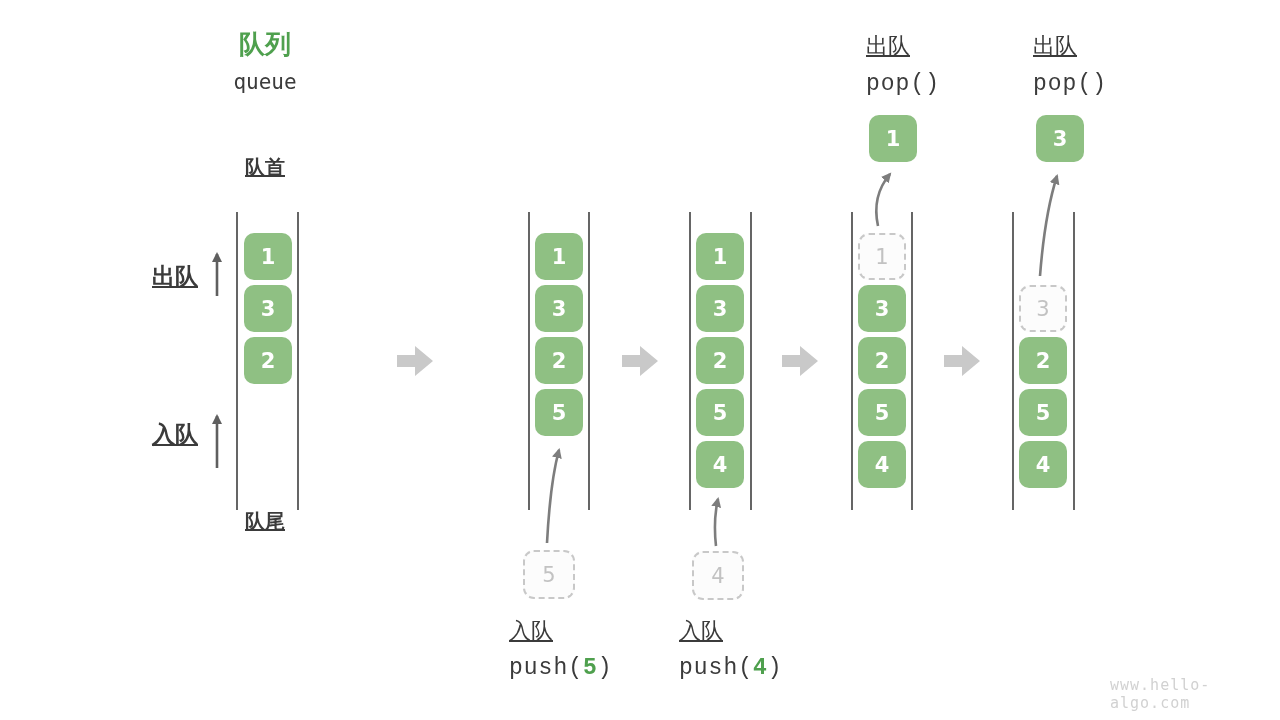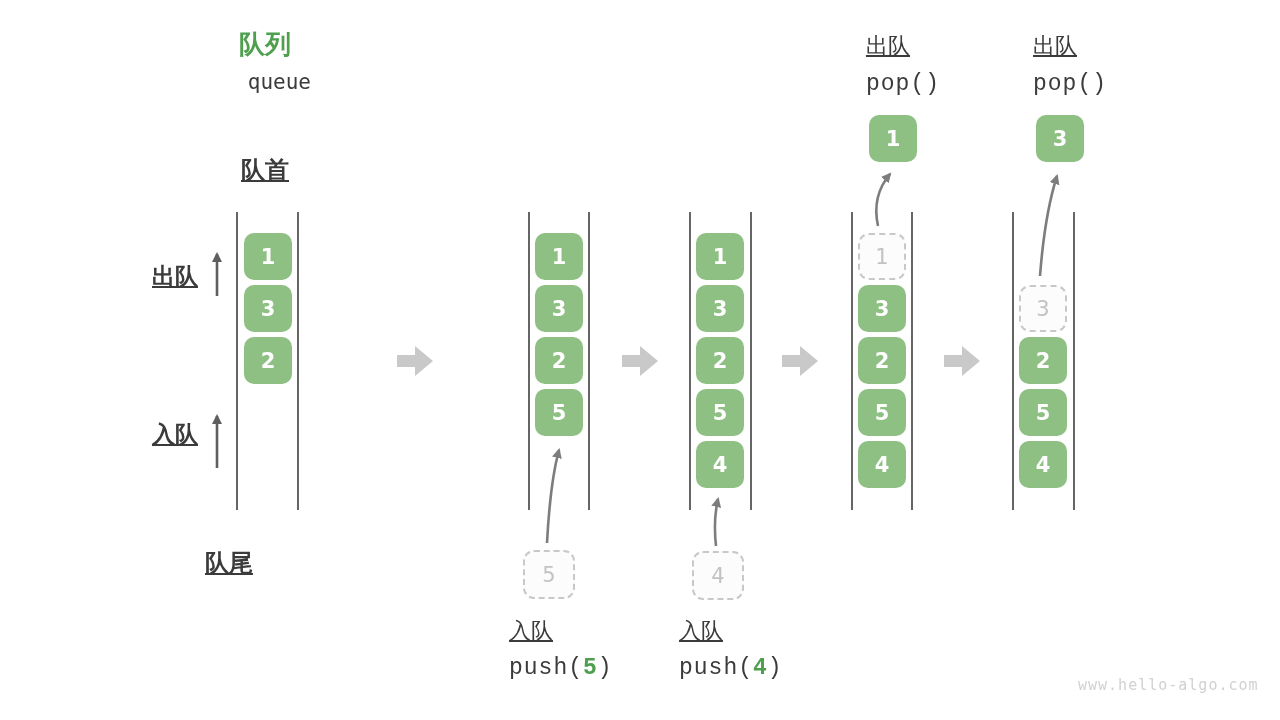--- a/index.html
+++ b/index.html
@@ -31,21 +31,21 @@
          border:2px dashed var(--ghost_border);background:#fcfcfc;color:var(--ghost_text);
          display:flex;align-items:center;justify-content:center;
          font-family:"DejaVu Sans","Liberation Sans",sans-serif;font-size:21px;}
   .ghost.free{position:absolute;width:52px;height:49px;}
   .popbox{position:absolute;top:115px;}
   .spacer{width:48px;height:47px;visibility:hidden;}
   .oplabel-zh{font-size:22px;}
   .oplabel-code{font-size:23px;letter-spacing:1px;font-family:Liberation Mono, monospace;}
   .title-zh{font-size:26px;font-weight:bold;color:var(--accent);}
   .title-en{font-size:21px;}
-  .endlabel{font-size:24px;font-weight:bold;}
+  .endlabel{font-size:20px;font-weight:bold;}
   .sidelabel{font-size:23px;font-weight:bold;}
   .watermark{font-size:15px;color:var(--watermark);letter-spacing:1px;}
 </style>
 </head>
 <body>
 
 <div class="canvas">
 
   <svg class="overlay" viewBox="0 0 1280 720">
     <defs>
@@ -86,24 +86,24 @@
 
     <g stroke="#7d7d7d" stroke-width="2.6" fill="none">
       <path d="M547,543 C549,505 553,472 559,450" marker-end="url(#ah-gray)"></path>
       <path d="M716,546 C714,528 715,512 718,499" marker-end="url(#ah-gray)"></path>
       <path d="M878,226 C873,203 879,187 890,174" marker-end="url(#ah-gray)"></path>
       <path d="M1040,276 C1043,237 1049,201 1057,176" marker-end="url(#ah-gray)"></path>
     </g>
   </svg>
 
   <div class="abs title-zh" style="left:205px;top:27px;width:120px;text-align:center;">队列</div>
-  <div class="abs mono title-en" style="left:191px;top:70px;width:120px;text-align:right;">queue</div>
+  <div class="abs mono title-en" style="left:205px;top:70px;width:120px;text-align:center;">queue</div>
 
   <div class="abs zh endlabel" style="left:205px;top:154px;width:120px;text-align:center;">队首</div>
-  <div class="abs zh endlabel" style="left:205px;top:547px;width:120px;text-align:left;">队尾</div>
+  <div class="abs zh endlabel" style="left:205px;top:508px;width:120px;text-align:center;">队尾</div>
 
   <div class="abs zh sidelabel" style="left:152px;top:261px;">出队</div>
   <div class="abs zh sidelabel" style="left:152px;top:419px;">入队</div>
 
   <div class="col" style="left:244px;">
     <div class="box">1</div>
     <div class="box">3</div>
     <div class="box">2</div>
   </div>
 
@@ -153,15 +153,15 @@
 
   <div class="abs" style="left:509px;top:616px;">
     <div class="zh oplabel-zh">入队</div>
     <div class="mono oplabel-code" style="margin-top:9px;"><span>push(</span><span class="accent bold">5</span><span>)</span></div>
   </div>
   <div class="abs" style="left:679px;top:616px;">
     <div class="zh oplabel-zh">入队</div>
     <div class="mono oplabel-code" style="margin-top:9px;"><span>push(</span><span class="accent bold">4</span><span>)</span></div>
   </div>
 
-  <div class="abs mono watermark" style="left:1078px;top:676px;">www.hello-algo.com</div>
+  <div class="abs mono watermark" style="left:1110px;top:676px;">www.hello-algo.com</div>
 
 </div>
 
 </body></html>

